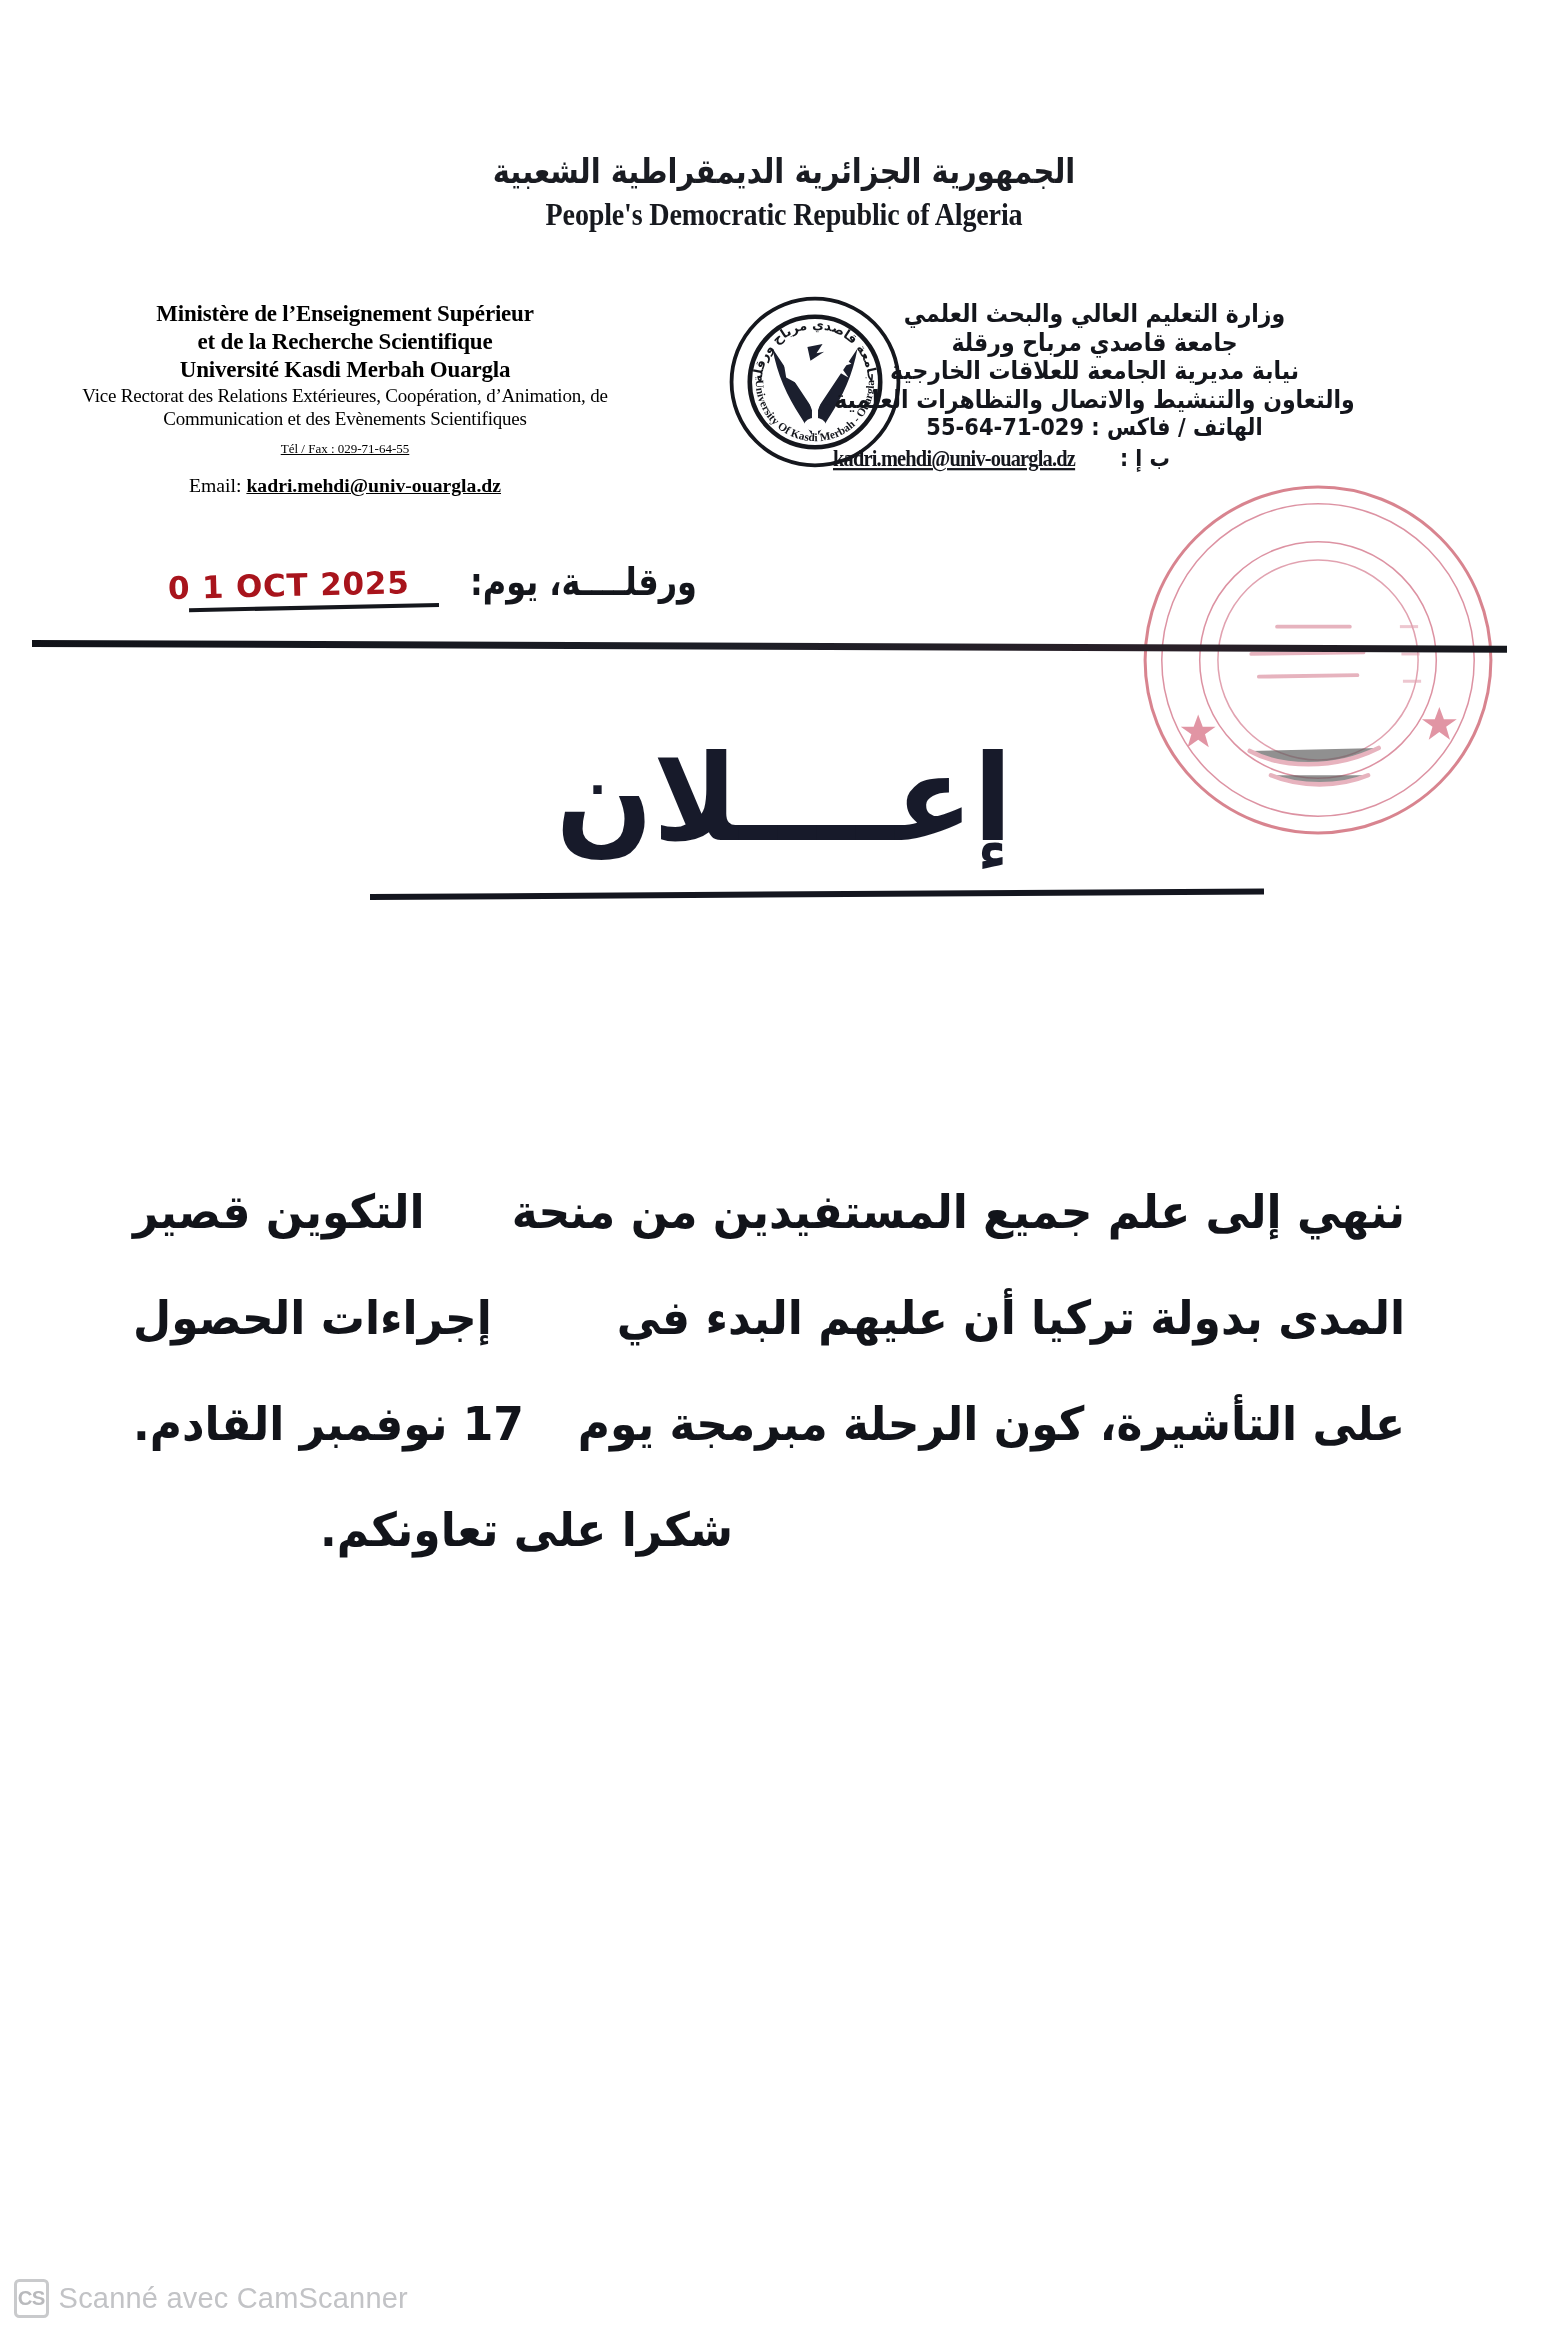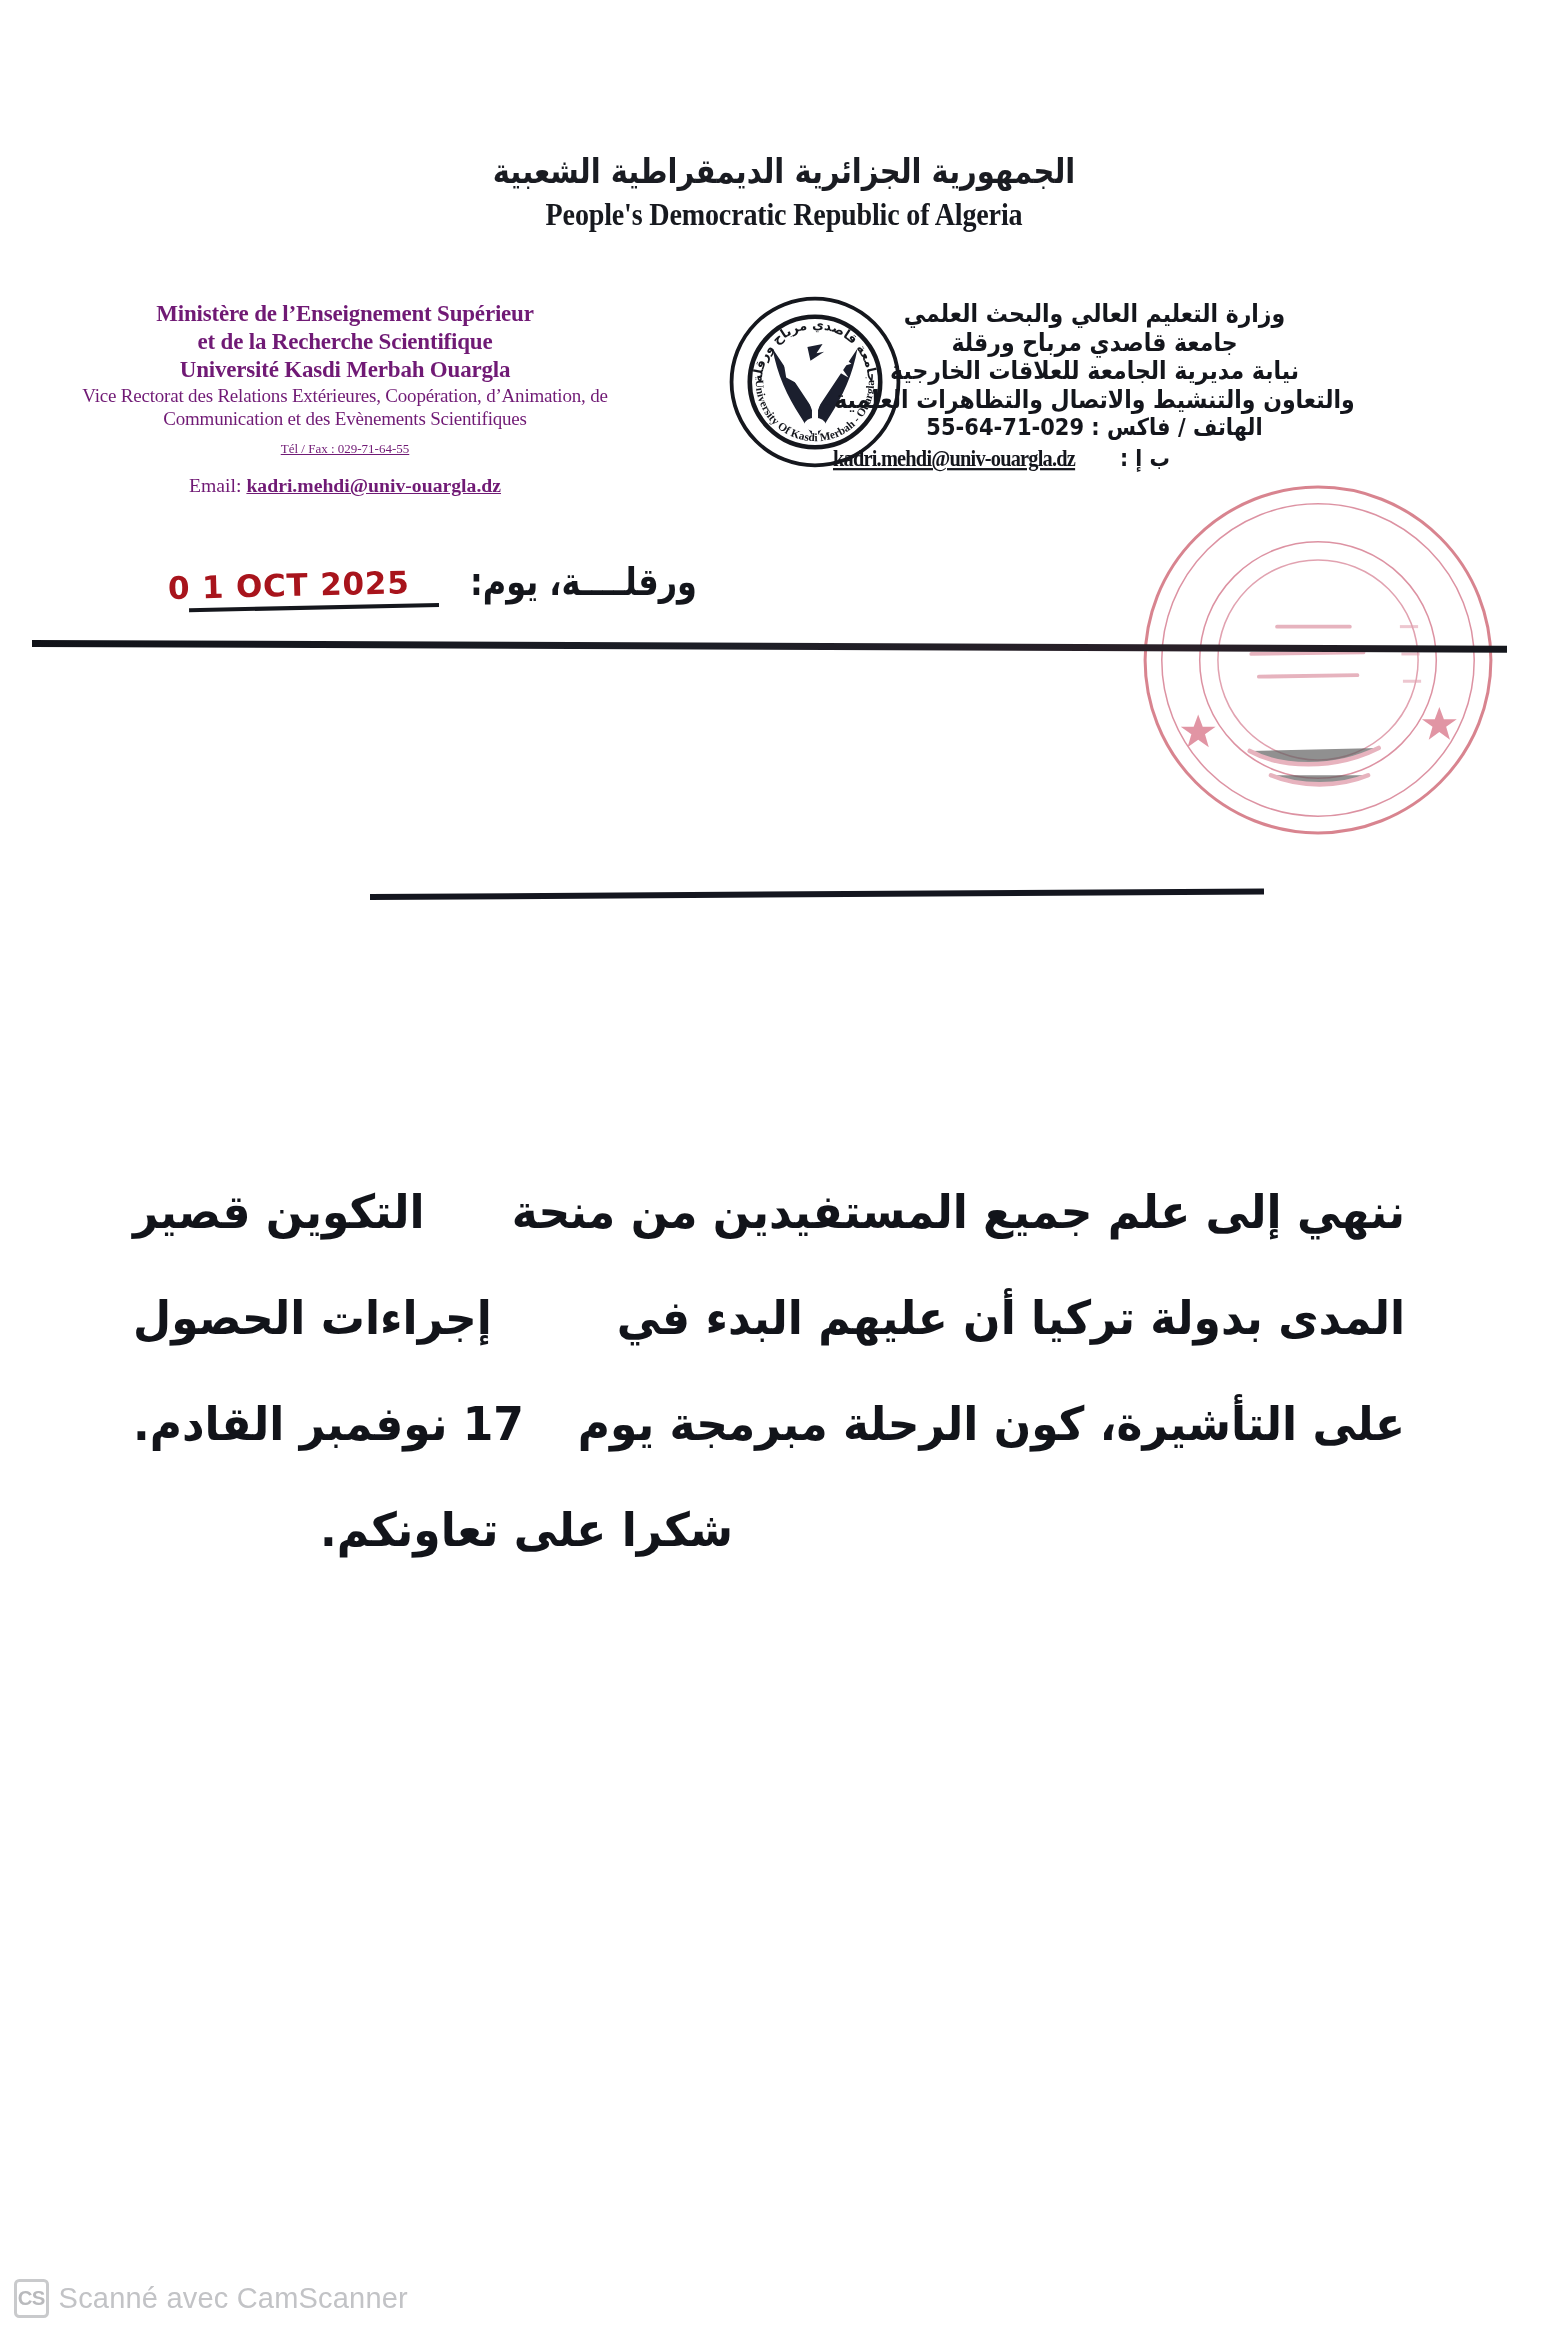--- a/index.html
+++ b/index.html
@@ -60,21 +60,21 @@
   }
 
   
   .block-fr {
     position: absolute;
     top: 148px;
     left: 65px;
     width: 560px;
     text-align: center;
     font-family: "Liberation Serif", serif;
-    color: #701a75;
+    color: #000000;
     line-height: 1.22;
   }
   .block-fr .l1,
   .block-fr .l2,
   .block-fr .l3 {
     font-size: 23px;
     font-weight: 700;
     letter-spacing: -0.2px;
   }
   .block-fr .l4,
@@ -409,20 +409,23 @@
 
     <div class="rule-main"></div>
   </div>
 
   <div class="dateline">
     <div class="label">ورقلــــة، يوم:</div>
     <div class="fillrule"></div>
   </div>
   <div class="date-stamp">0 1 OCT 2025</div>
 
+  <div class="title-wrap">
+    <div class="title-ar">إعــــلان</div>
+  </div>
   <div class="title-rule"></div>
 
   <div class="body-zone">
     <div class="body-line justify">
       <span>ننهي إلى علم جميع المستفيدين من منحة</span>
       <span>التكوين قصير</span>
     </div>
     <div class="body-line justify">
       <span>المدى بدولة تركيا أن عليهم البدء في</span>
       <span>إجراءات الحصول</span>

